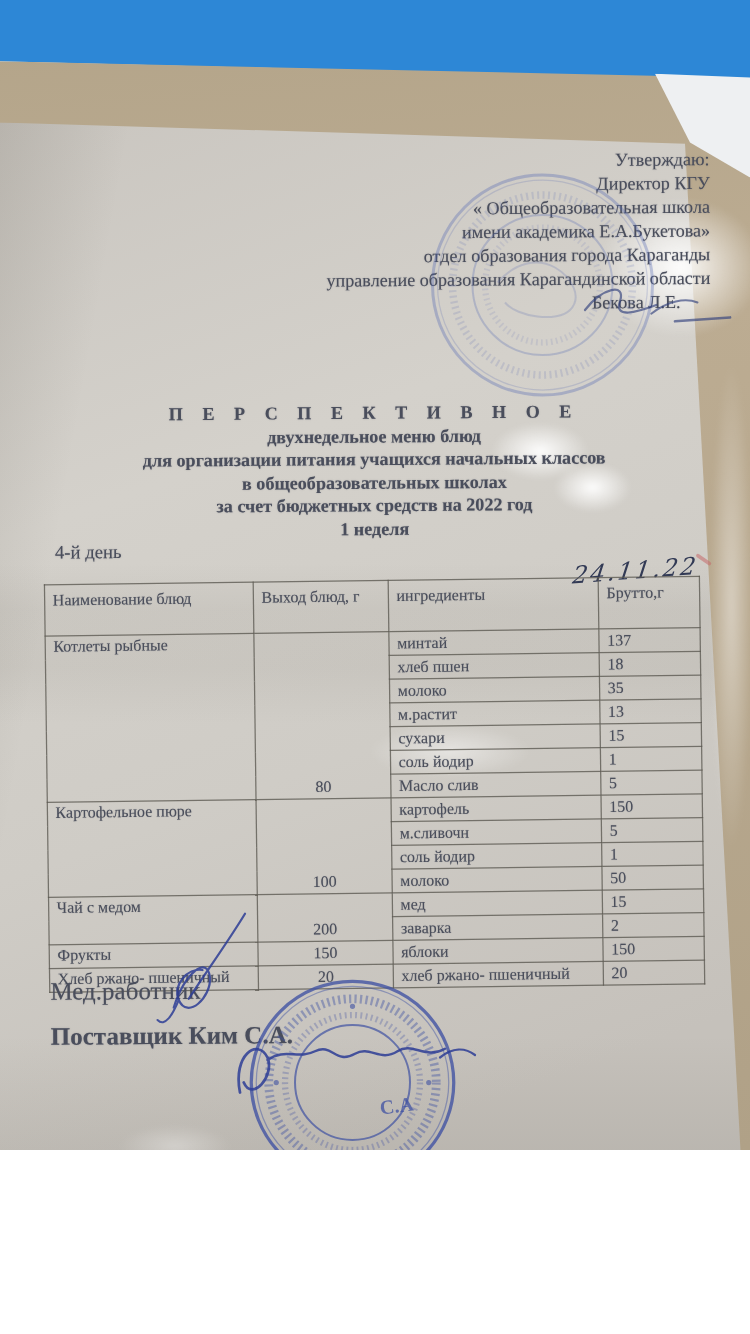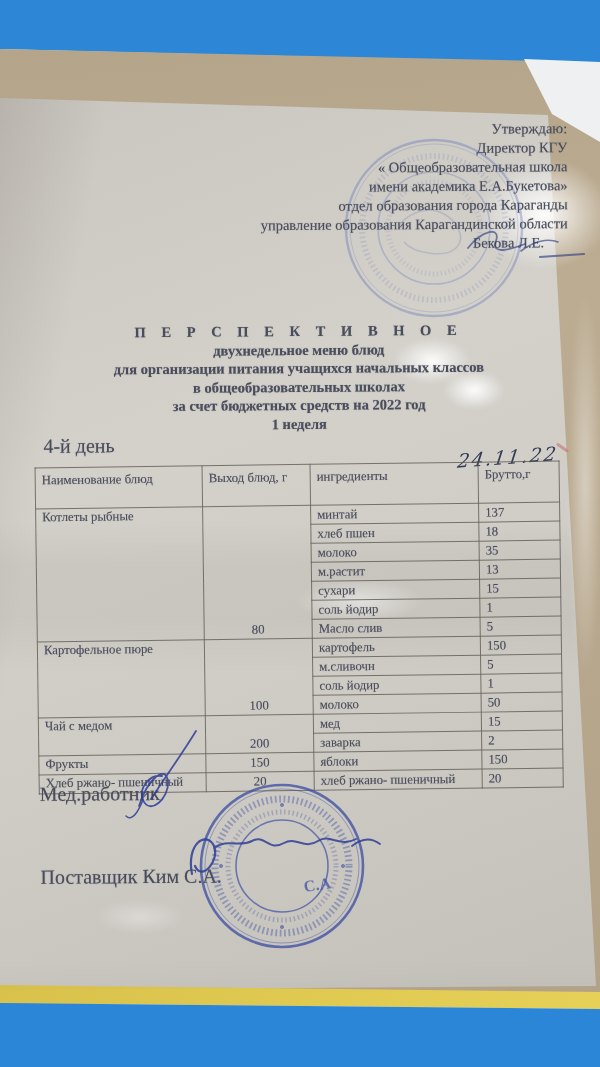--- a/index.html
+++ b/index.html
@@ -1,17 +1,17 @@
 <!DOCTYPE html>
 <html><head>
 <meta charset="utf-8">
 <style>
   html,body{margin:0;padding:0;}
   .scene{
-    position:relative; width:600px; height:1067px; overflow:hidden;
+    position:relative; width:600px; height:920px; overflow:hidden;
     background:#e4e7ea;
     font-family:"Liberation Serif","DejaVu Serif",serif;
   }
   .layer{position:absolute; inset:0;}
   .blue-top{background:#2d87d6; clip-path:polygon(0 0,600px 0,600px 64px,0 49px);}
   .backing{background:linear-gradient(175deg,#b3a489,#bcac92 30%,#b0a187);
            clip-path:polygon(0 49px,540px 61px,600px 140px,600px 1000px,0 1004px);}
   .white-corner{background:#eef0f2;
            clip-path:polygon(524px 59px,600px 62px,600px 142px,552px 114px);}
   .paper{background:linear-gradient(160deg,#c7c3bd,#d4d1cb 38%,#cfccc6 62%,#c5c1bb 90%);
@@ -36,40 +36,40 @@
   .paper-content .txt{text-shadow:0 0 1px rgba(74,78,92,.5);}
 
   .approval{position:absolute; top:121px; right:30px; width:440px;
     text-align:right; font-size:14.5px; line-height:19px;}
   .approval .l7{padding-right:24px;}
 
   .title-block{position:absolute; top:322px; left:20px; width:560px;
     text-align:center; font-weight:bold; font-size:14.5px; line-height:18.5px;}
   .title-block .spaced{letter-spacing:6px;}
 
-  .day-label{position:absolute; top:433px; left:44px; font-size:20px;}
+  .day-label{position:absolute; top:433px; left:44px; font-size:15px;}
 
   .hand-date{position:absolute; top:447px; left:458px; width:110px;
     font-size:19px; font-style:italic; color:#323a55; letter-spacing:2px;
     transform:rotate(-4deg) skewX(-12deg); font-family:"DejaVu Serif",serif;}
   .red-mark{position:absolute; top:448px; left:556px; width:14px; height:3px;
     background:#c46a6a; opacity:.55; transform:rotate(35deg); border-radius:2px;}
 
   table.menu{position:absolute; top:464px; left:36px; width:524px;
     border-collapse:collapse; table-layout:fixed;
     font-size:12.8px; color:#4b4f5c; transform:rotate(-0.35deg);}
   table.menu th, table.menu td{border:1px solid rgba(92,90,82,.8); padding:1px 6px;
     text-shadow:0 0 .8px rgba(74,78,92,.45); font-weight:normal; overflow:hidden; white-space:nowrap;}
   table.menu th{height:34px; text-align:left; vertical-align:top; padding-top:5px;}
   table.menu td{height:16px;}
   td.dish-name{vertical-align:top;}
   td.dish-out{vertical-align:bottom; text-align:center;}
 
   .footer-label{position:absolute; left:38px; font-size:20px;}
-  .med{top:781px;} .supplier{top:864px;}
+  .med{top:781px;} .supplier{top:817px;font-weight:bold;}
 
   .sigs{position:absolute; inset:0; pointer-events:none;}
 </style>
 </head>
 <body>
 
 <div class="scene">
 
   <div class="layer blue-top"></div>
   <div class="layer backing"></div>

